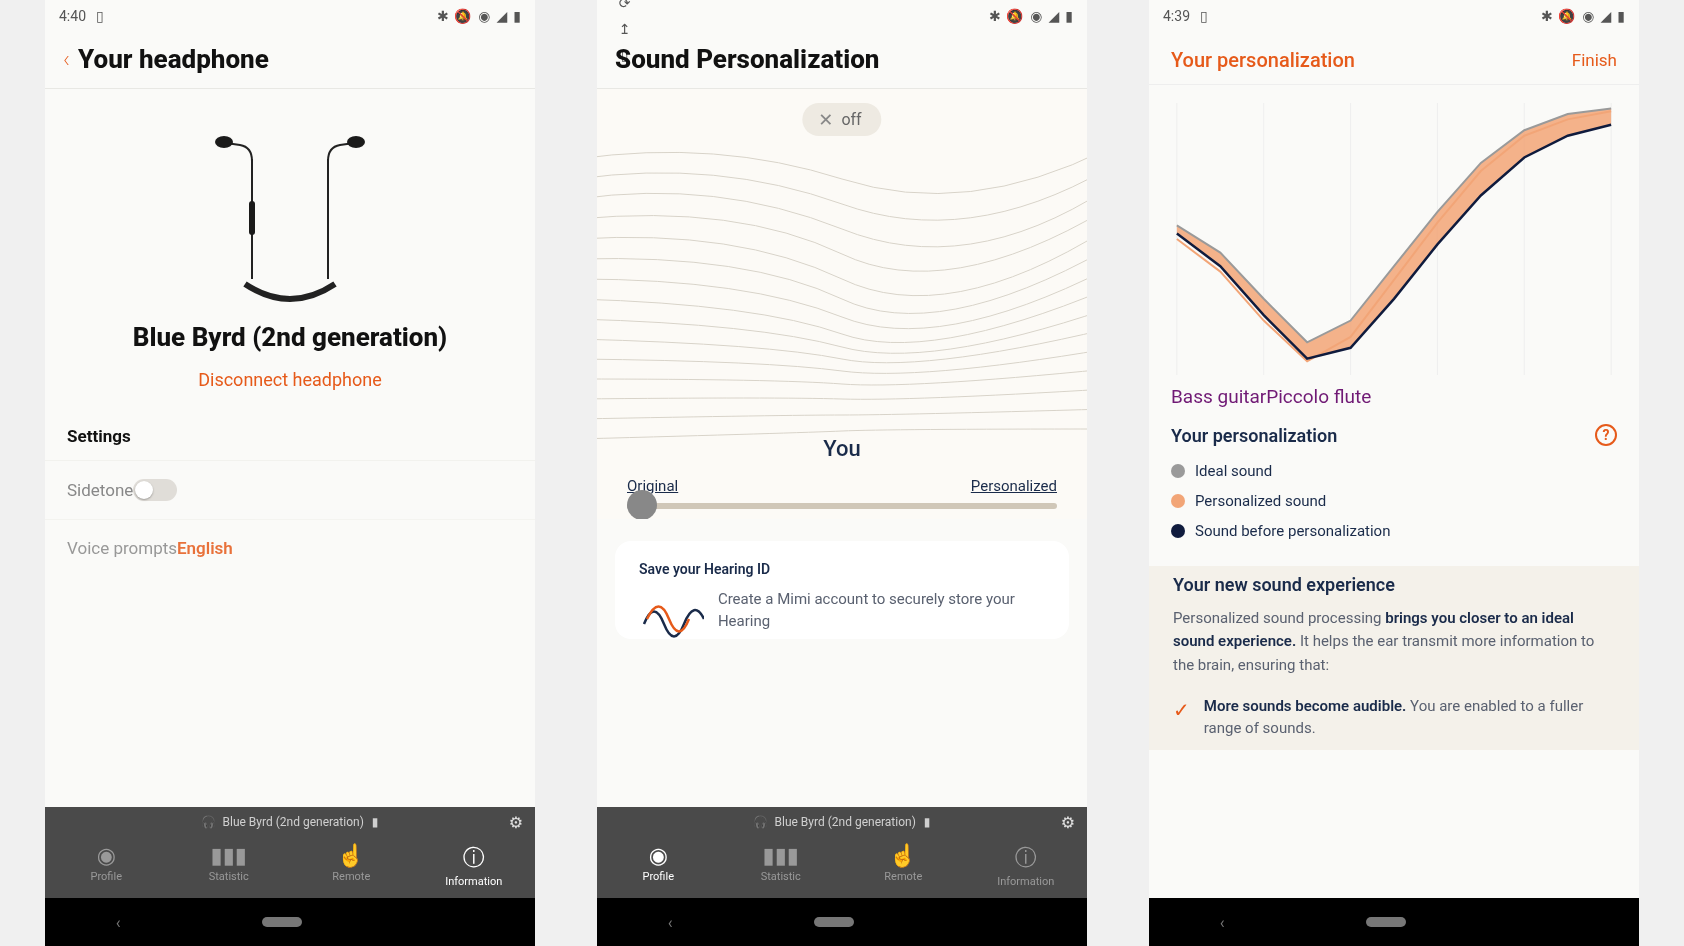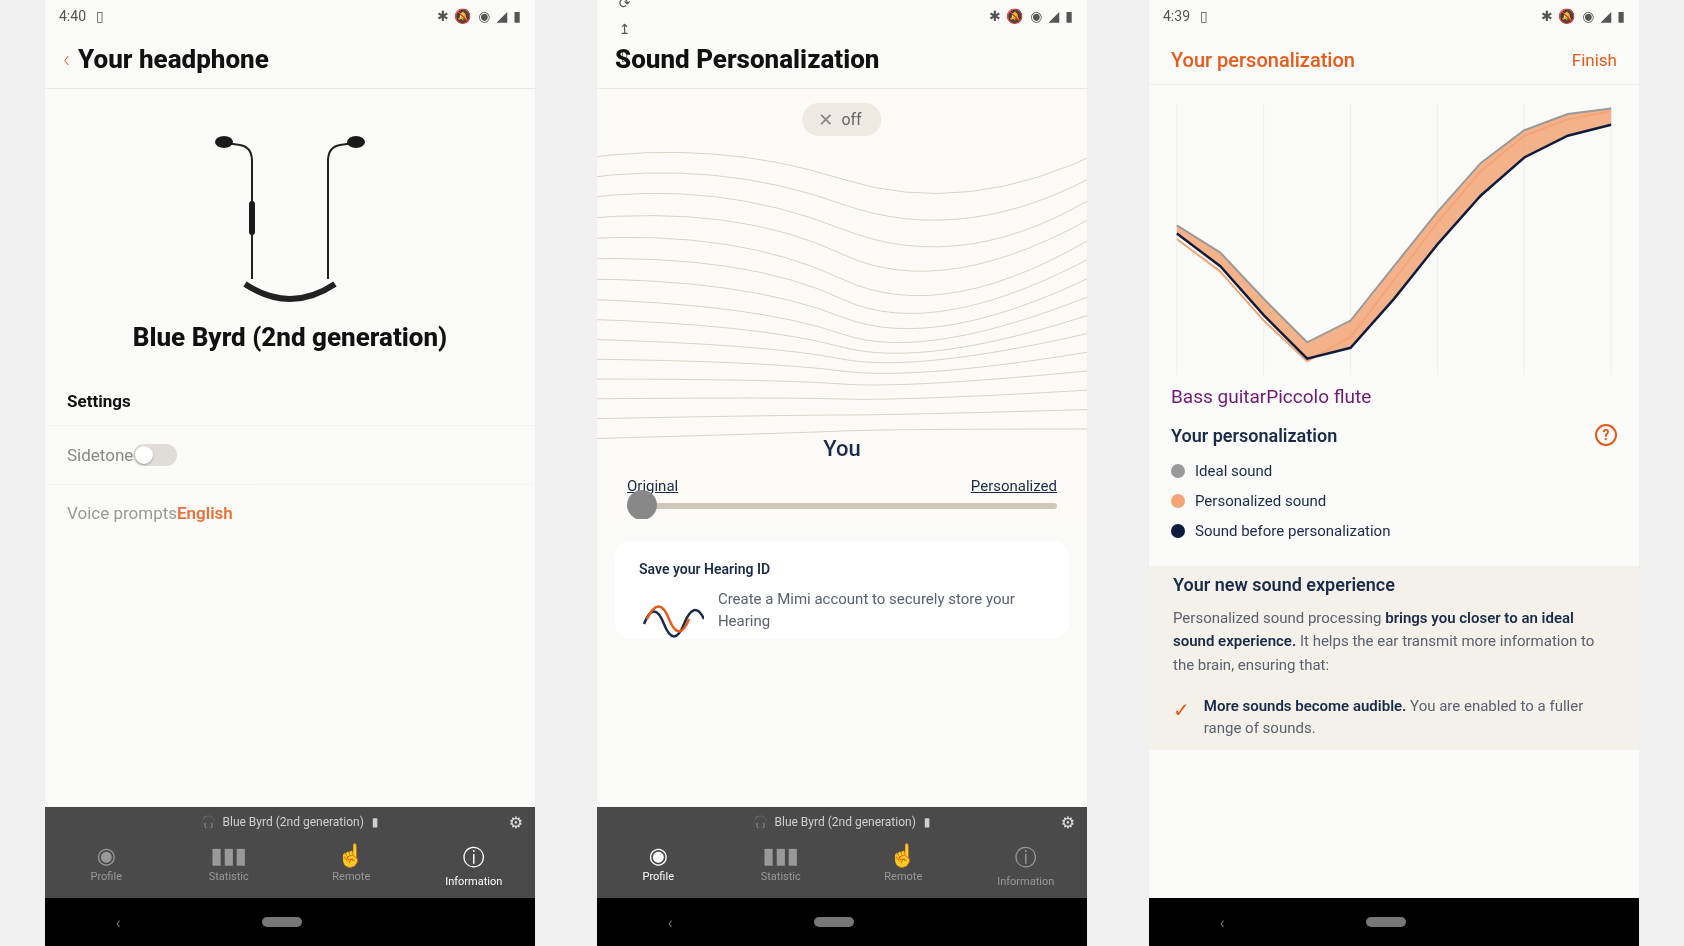--- a/index.html
+++ b/index.html
@@ -124,20 +124,21 @@
         <path d="M55 165 Q100 195 145 165" stroke="#222" stroke-width="6" fill="none"></path>
         <path d="M62 160 L62 40" stroke="#222" stroke-width="2" fill="none"></path>
         <path d="M138 160 L138 40" stroke="#222" stroke-width="2" fill="none"></path>
         <path d="M62 42 Q62 28 50 26 L36 24" stroke="#222" stroke-width="2" fill="none"></path>
         <path d="M138 42 Q138 28 150 26 L164 24" stroke="#222" stroke-width="2" fill="none"></path>
         <ellipse cx="34" cy="23" rx="9" ry="6" fill="#1a1a1a"></ellipse>
         <ellipse cx="166" cy="23" rx="9" ry="6" fill="#1a1a1a"></ellipse>
         <rect x="59" y="82" width="6" height="34" rx="3" fill="#1a1a1a"></rect>
       </svg>
       <div class="product-name">Blue Byrd (2nd generation)</div>
+      <div class="disconnect">Disconnect headphone</div>
     </div>
     <div class="settings-hdr">Settings</div>
     <div class="setting-row">
       <span>Sidetone</span>
       <div class="toggle"></div>
     </div>
     <div class="setting-row" style="opacity:0.85;">
       <span>Voice prompts</span>
       <span class="value">English</span>
     </div>

